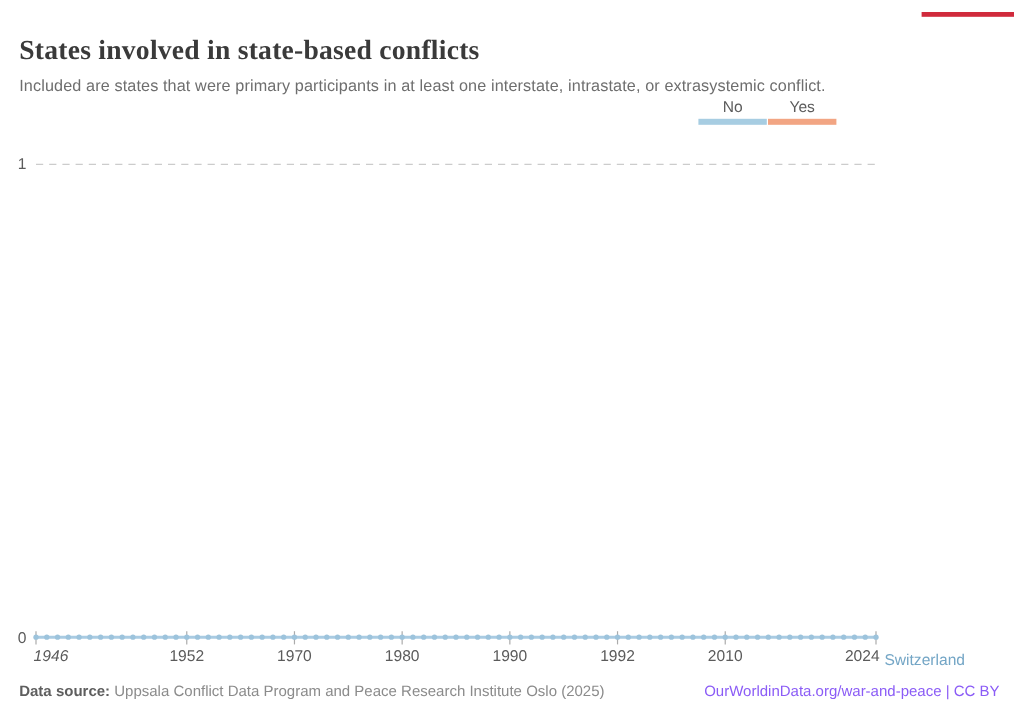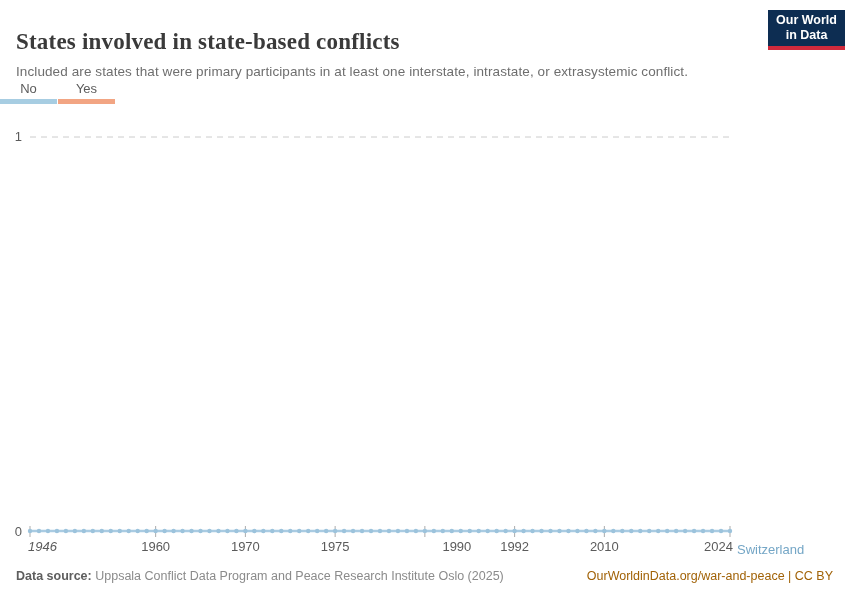--- a/index.html
+++ b/index.html
@@ -20,21 +20,21 @@
     position:absolute;right:5px;top:10px;width:77px;
     display:flex;flex-direction:column;cursor:pointer;
   }
   .logo-box{
     height:36px;display:flex;flex-direction:column;align-items:center;justify-content:center;
     color:#ffffff;font-weight:700;font-size:12.5px;line-height:15px;text-align:center;
   }
   .logo-accent{height:4px;width:100%;}
   .legend{
     position:absolute;top:81px;left:0;width:697px;
-    display:flex;justify-content:flex-start;gap:1px;
+    display:flex;justify-content:flex-end;gap:1px;
   }
   .legend-item{width:57px;display:flex;flex-direction:column;align-items:center;cursor:pointer;}
   .legend-label{font-size:13px;color:#5b5b5b;margin-bottom:3px;}
   .legend-bar{height:5px;width:100%;}
   .ytick{
     position:absolute;left:0;width:22px;text-align:right;
     font-size:13px;color:#5b5b5b;
   }
   .ytick-top{top:129px;}
   .ytick-bottom{top:524px;}
@@ -43,34 +43,30 @@
     position:absolute;top:539px;font-size:13px;color:#5b5b5b;white-space:nowrap;
   }
   .series-label{
     position:absolute;left:737px;top:542px;font-size:13px;cursor:pointer;
   }
   .footer-left{
     position:absolute;left:16px;top:569px;font-size:12.5px;color:#8b8b8b;
   }
   .footer-left b{color:#5e5e5e;font-weight:700;}
   .footer-right{
-    position:absolute;right:17px;top:569px;font-size:12.5px;color:#a16207;cursor:pointer;
+    position:absolute;right:17px;top:569px;font-size:12.5px;color:#8b5cf6;cursor:pointer;
   }
 </style>
 </head>
 <body>
 
 <h1 class="title">States involved in state-based conflicts</h1>
 <p class="subtitle">Included are states that were primary participants in at least one interstate, intrastate, or extrasystemic conflict.</p>
 
 <div class="logo">
-  <div class="logo-box" style="background: rgb(13, 45, 82);">
-    <span>Our World</span>
-    <span>in Data</span>
-  </div>
   <div class="logo-accent" style="background: rgb(208, 42, 60);"></div>
 </div>
 
 <div class="legend">
   <div class="legend-item">
     <span class="legend-label">No</span>
     <span class="legend-bar" id="legend-bar-0" style="background: rgb(167, 205, 226);"></span>
   </div>
   <div class="legend-item">
     <span class="legend-label">Yes</span>
@@ -168,24 +164,24 @@
     <circle cx="685.1282051282051" cy="531" r="2.2" fill="#9cc3dc"></circle>
     <circle cx="694.1025641025641" cy="531" r="2.2" fill="#9cc3dc"></circle>
     <circle cx="703.0769230769231" cy="531" r="2.2" fill="#9cc3dc"></circle>
     <circle cx="712.0512820512821" cy="531" r="2.2" fill="#9cc3dc"></circle>
     <circle cx="721.025641025641" cy="531" r="2.2" fill="#9cc3dc"></circle>
     <circle cx="730" cy="531" r="2.2" fill="#9cc3dc"></circle>
   </svg>
 
 <div id="xlabels">
     <span class="xlabel" style="left: 28px; font-style: italic;">1946</span>
-    <span class="xlabel" style="left: 155.641px; transform: translateX(-50%);">1960</span>
+    <span class="xlabel" style="left: 155.641px; transform: translateX(-50%);">1952</span>
     <span class="xlabel" style="left: 245.385px; transform: translateX(-50%);">1970</span>
-    <span class="xlabel" style="left: 335.128px; transform: translateX(-50%);">1975</span>
-    <span class="xlabel" style="left: 424.872px; transform: translateX(-50%); margin-left: 32px;">1990</span>
+    <span class="xlabel" style="left: 335.128px; transform: translateX(-50%);">1980</span>
+    <span class="xlabel" style="left: 424.872px; transform: translateX(-50%);">1990</span>
     <span class="xlabel" style="left: 514.615px; transform: translateX(-50%);">1992</span>
     <span class="xlabel" style="left: 604.359px; transform: translateX(-50%);">2010</span>
     <span class="xlabel" style="left: 733px; transform: translateX(-100%);">2024</span>
   </div>
 
 <span class="series-label" style="color: rgb(116, 166, 198);">Switzerland</span>
 
 <div class="footer-left"><b>Data source:</b><span> Uppsala Conflict Data Program and Peace Research Institute Oslo (2025)</span></div>
 <div class="footer-right">OurWorldinData.org/war-and-peace | CC BY</div>
 

